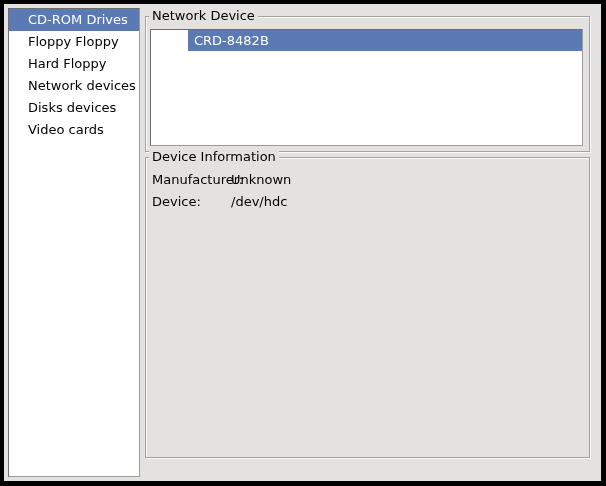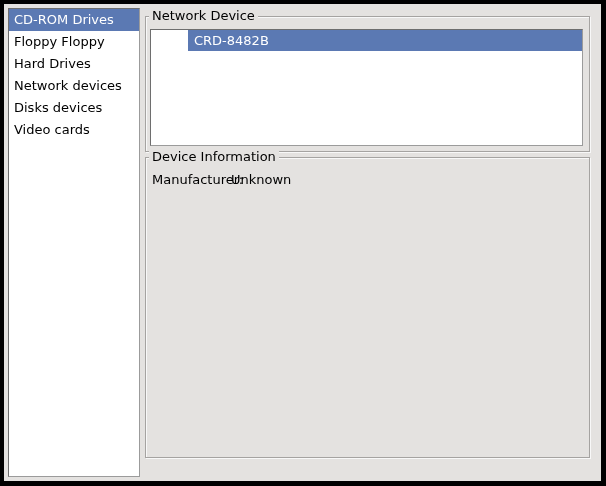--- a/index.html
+++ b/index.html
@@ -34,21 +34,21 @@
     padding: 0;
     list-style: none;
     background: #ffffff;
     border: 1px solid;
     border-color: #6e6e6e #9b9b9b #9b9b9b #6e6e6e;
     overflow: hidden;
   }
   .category-list li {
     height: 22px;
     line-height: 22px;
-    padding-left: 5px;
+    padding-left: 19px;
     white-space: nowrap;
     cursor: default;
   }
   .category-list li.selected {
     background: #5b79b3;
     color: #ffffff;
   }
 
   
   .frame { position: absolute; }
@@ -116,21 +116,21 @@
   .info-value { flex: 1; }
 </style>
 </head>
 <body>
 
 <div class="window">
 
   <ul class="category-list">
     <li class="selected">CD-ROM Drives</li>
     <li>Floppy Floppy</li>
-    <li>Hard Drives</li>
+    <li>Hard Floppy</li>
     <li>Network devices</li>
     <li>Disks devices</li>
     <li>Video cards</li>
   </ul>
 
   <div class="frame frame-selected-device">
     <div class="frame-border"></div>
     <span class="frame-title">Network Device</span>
     <div class="device-list">
       <div class="device-row selected">CRD-8482B</div>
@@ -138,16 +138,20 @@
   </div>
 
   <div class="frame frame-device-info">
     <div class="frame-border"></div>
     <span class="frame-title">Device Information</span>
     <div class="info-rows">
       <div class="info-row">
         <span class="info-label">Manufacturer:</span>
         <span class="info-value">Unknown</span>
       </div>
+      <div class="info-row">
+        <span class="info-label">Device:</span>
+        <span class="info-value">/dev/hdc</span>
+      </div>
     </div>
   </div>
 
 </div>
 
 </body></html>

